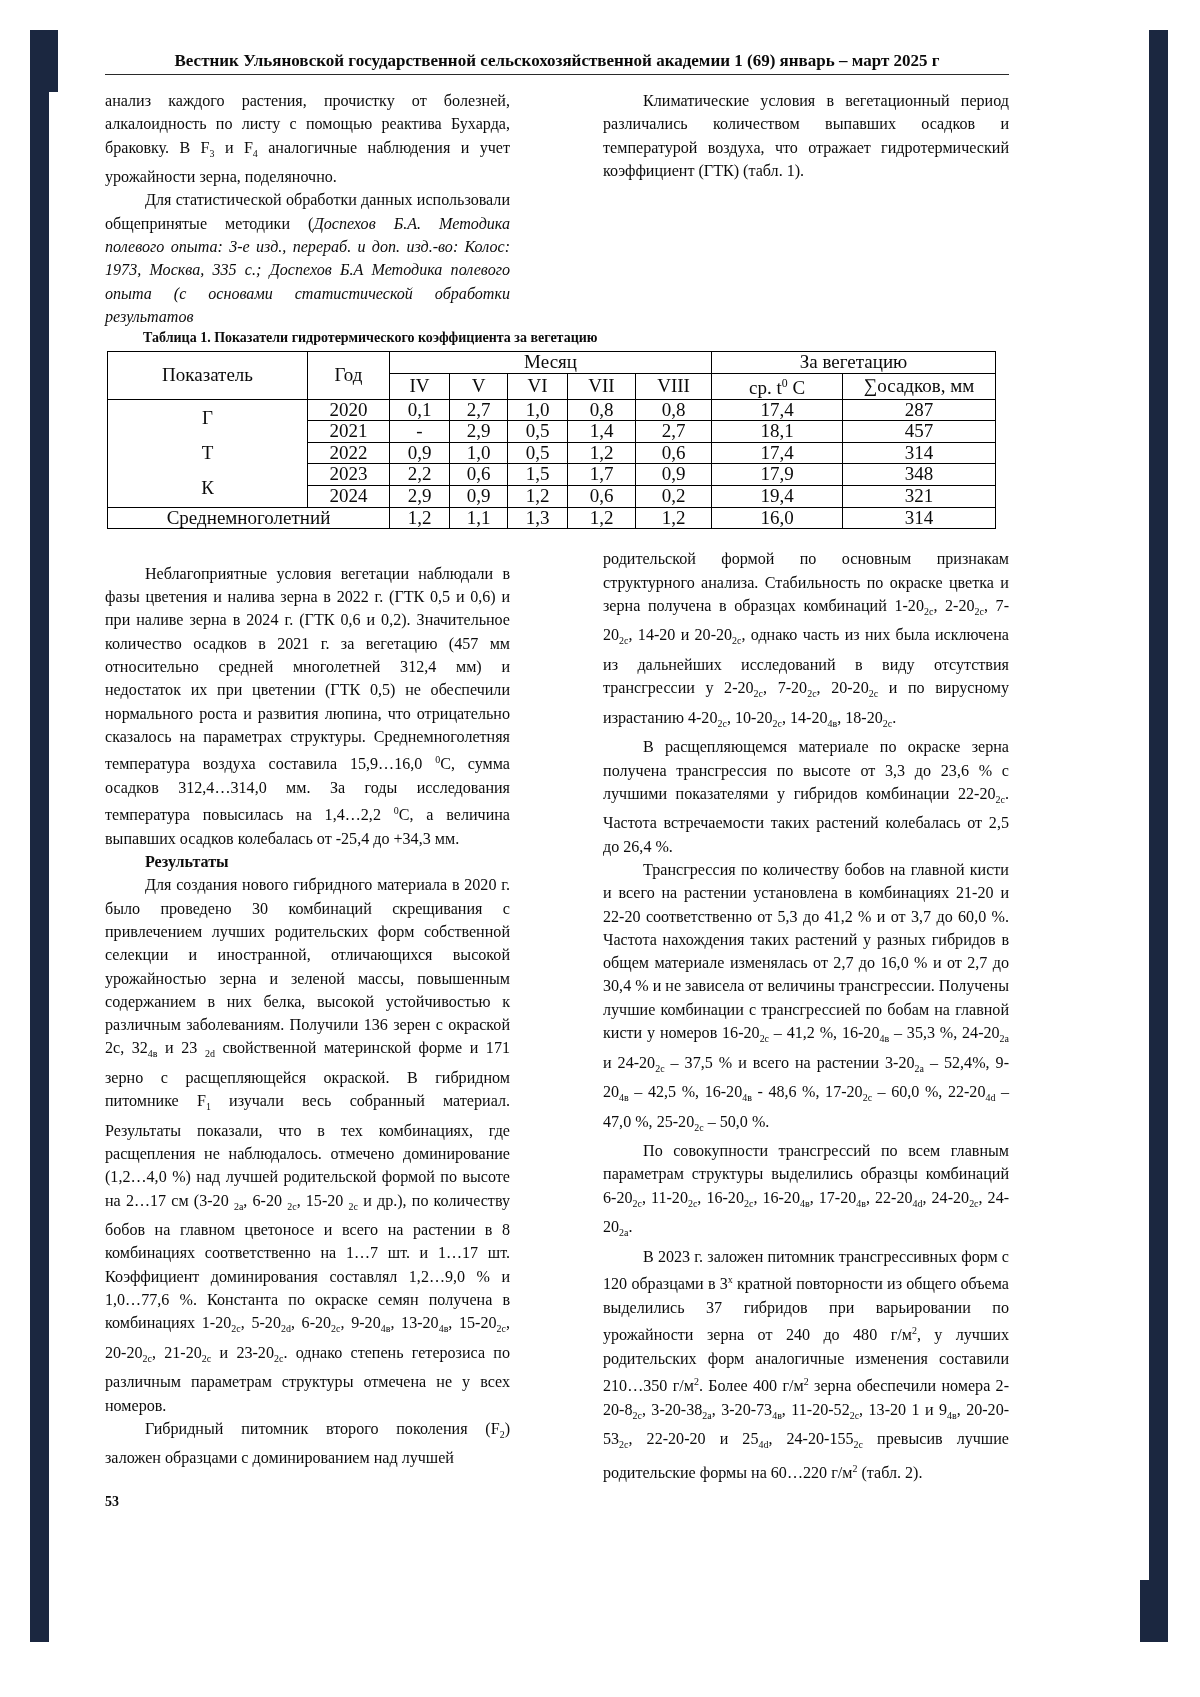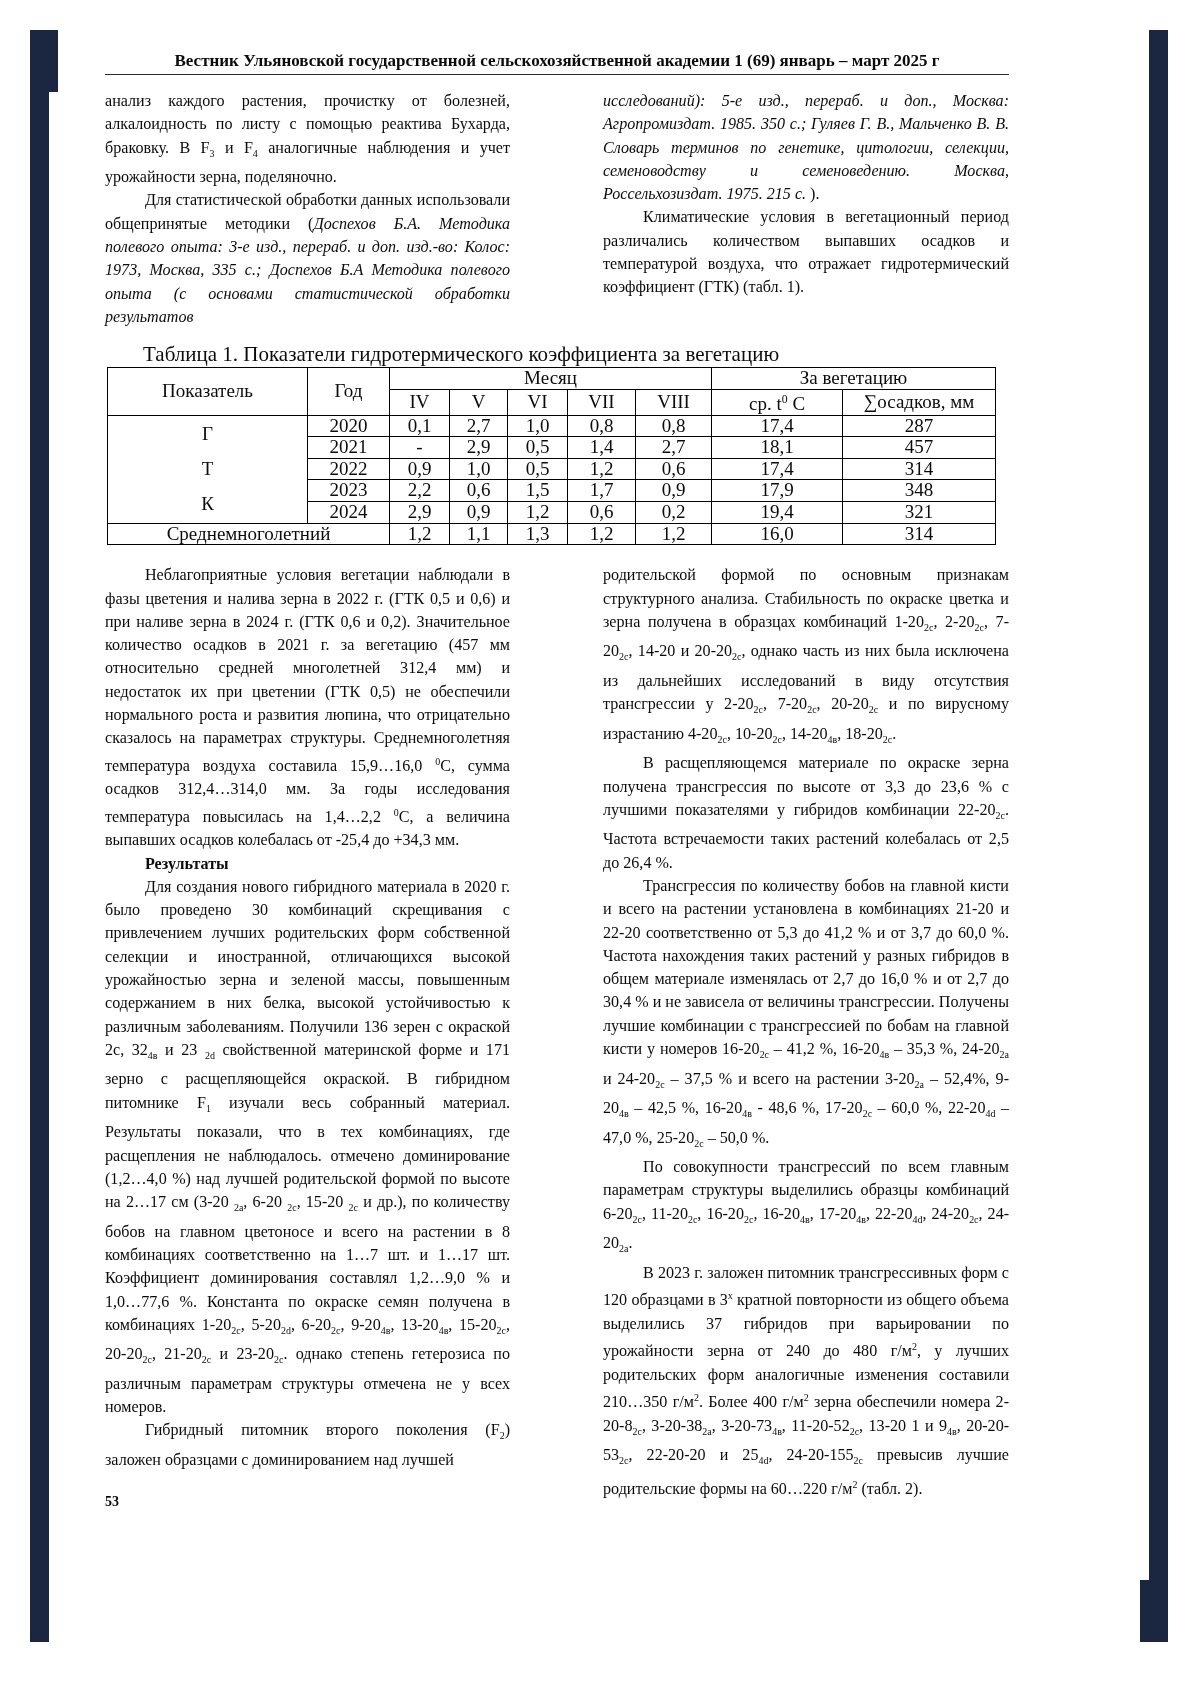--- a/index.html
+++ b/index.html
@@ -23,35 +23,34 @@
     text-align:center;
     font-weight:bold;
     font-size:17px;
     line-height:22px;
     padding-bottom:2px;
     border-bottom:1.5px solid #2a2a2a;
   }
 
   .cols { display:flex; gap:93px; }
   .top-cols { margin-top:14px; }
-  .bottom-cols { margin-top:18px; }
+  .bottom-cols { margin-top:18px;align-items:center; }
   .col { width:420px; text-align:justify; font-size:16.1px; line-height:23.3px; }
   .col-right { width:421px; }
 
   p.para { text-indent:40px; }
   p.noindent { text-indent:0; }
   .bold-head { font-weight:bold; }
   sub { font-size:0.62em; }
   sup { font-size:0.62em; }
 
   .table-caption {
-    margin-top:16px;
     padding-left:38px;
-    font-weight:normal;
-    font-size:21px;
+    font-weight:bold;
+    font-size:14px;
     line-height:20px;
   }
 
   table.gtk-table {
     margin-top:3px;
     margin-left:2px;
     border-collapse:collapse;
     width:888px;
     table-layout:fixed;
     font-size:19px;
@@ -97,21 +96,20 @@
 <div class="content">
 
   <div class="header">Вестник Ульяновской государственной сельскохозяйственной академии 1 (69) январь – март 2025 г</div>
 
   <div class="cols top-cols">
     <div class="col">
       <p class="para noindent">анализ каждого растения, прочистку от болезней, алкалоидность по листу с помощью реактива Бухарда, браковку. В F<sub>3</sub> и F<sub>4</sub> аналогичные наблюдения и учет урожайности зерна, поделяночно.</p>
       <p class="para">Для статистической обработки данных использовали общепринятые методики (<i>Доспехов Б.А. Методика полевого опыта: 3-е изд., перераб. и доп. изд.-во: Колос: 1973, Москва, 335 с.; Доспехов Б.А Методика полевого опыта (с основами статистической обработки результатов</i></p>
     </div>
     <div class="col col-right">
-      <p class="para noindent"><i>исследований): 5-е изд., перераб. и доп., Москва: Агропромиздат. 1985. 350 с.; Гуляев Г. В., Мальченко В. В. Словарь терминов по генетике, цитологии, селекции, семеноводству и семеноведению. Москва, Россельхозиздат. 1975. 215 с.</i> ).</p>
       <p class="para">Климатические условия в вегетационный период различались количеством выпавших осадков и температурой воздуха, что отражает гидротермический коэффициент (ГТК) (табл. 1).</p>
     </div>
   </div>
 
   <div class="table-caption">Таблица 1. Показатели гидротермического коэффициента за вегетацию</div>
 
   <table class="gtk-table">
     <colgroup>
       <col class="c-ind">
         <col class="c-year">

